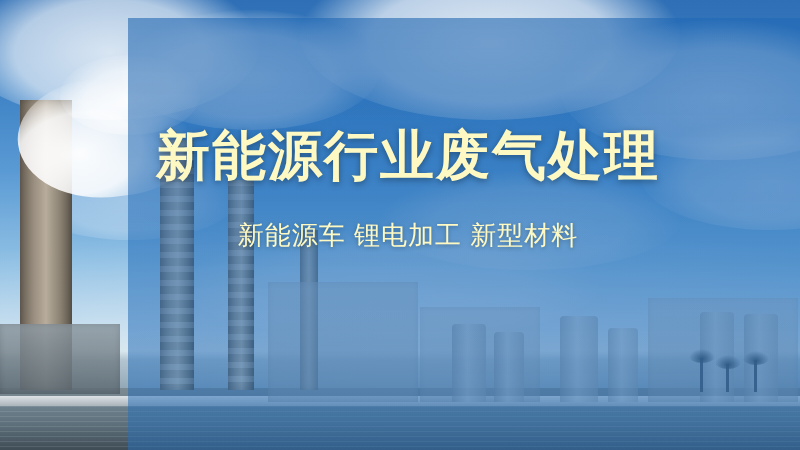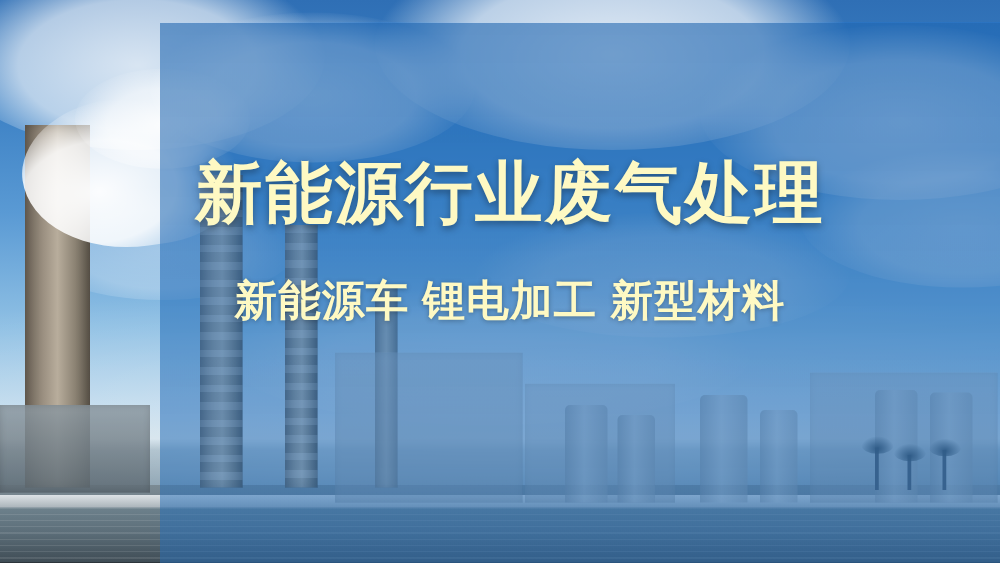--- a/index.html
+++ b/index.html
@@ -170,22 +170,22 @@
   .headline {
     font-size: 54px;
     font-weight: bold;
     letter-spacing: 2px;
     line-height: 1.1;
     text-shadow: 0 2px 6px rgba(0,0,0,.35);
     white-space: nowrap;
   }
   .subline {
     margin-top: 30px;
-    font-size: 34px;
-    font-weight: bold;
+    font-size: 26px;
+    font-weight: normal;
     letter-spacing: 1px;
     line-height: 1.55;
     text-shadow: 0 1px 4px rgba(0,0,0,.3);
     white-space: nowrap;
   }
   .subline.second { margin-top: 6px; }
 </style>
 </head>
 <body>
 

